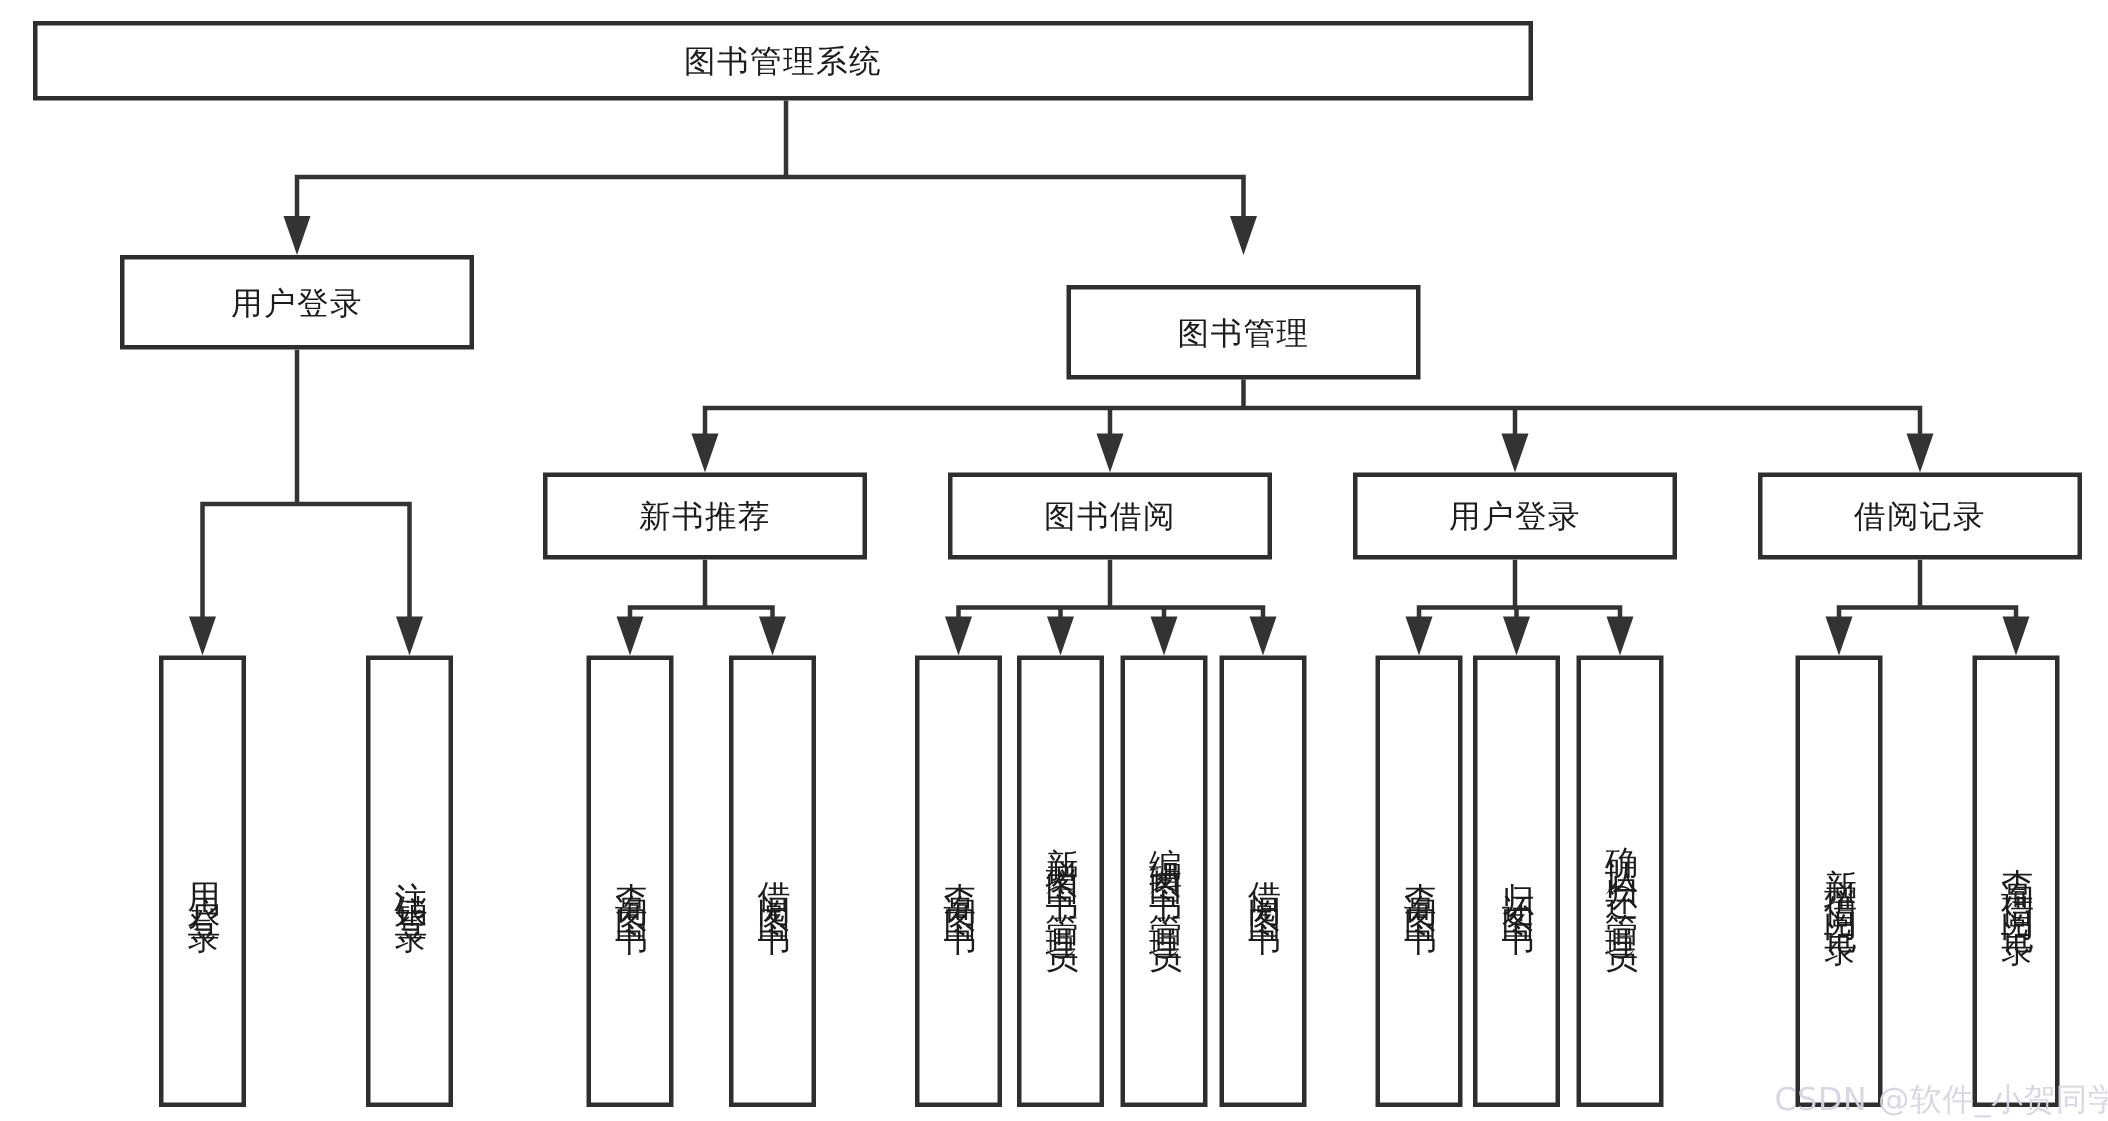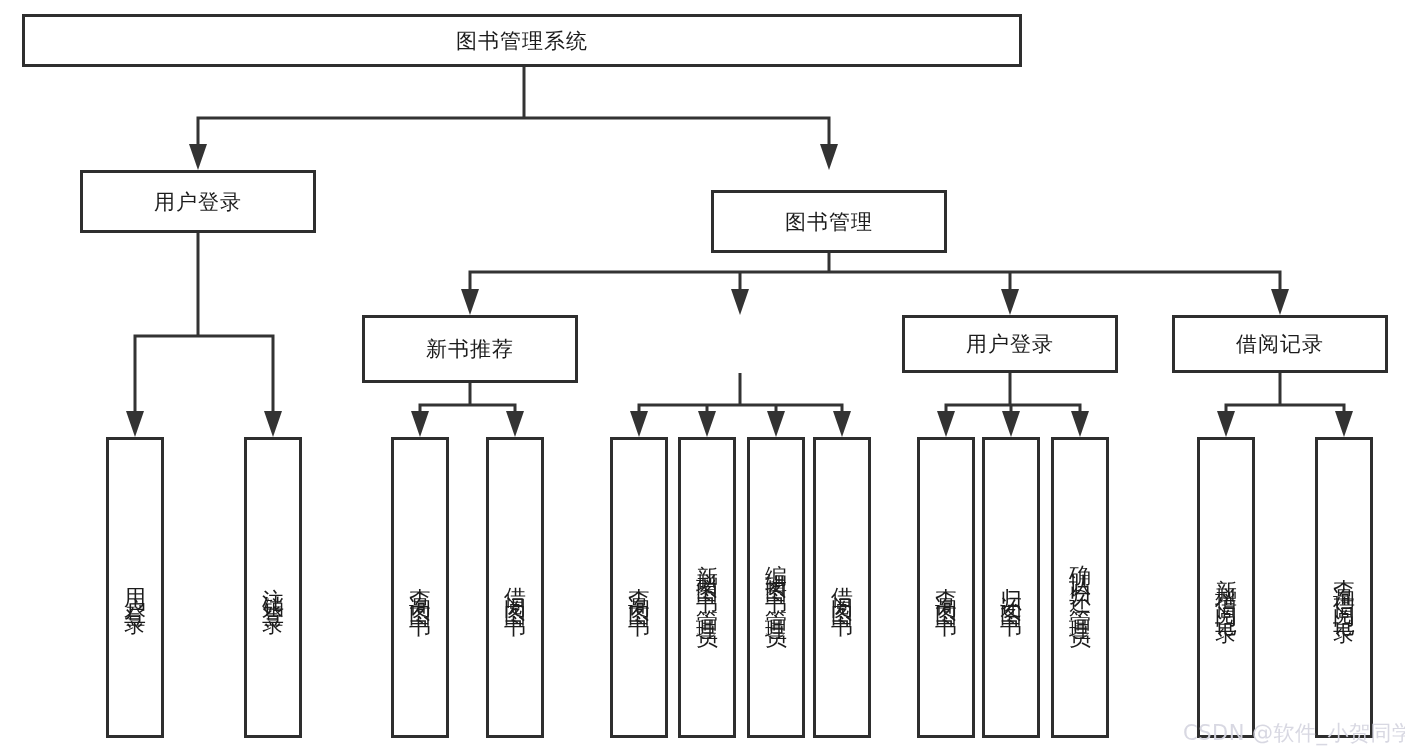--- a/index.html
+++ b/index.html
@@ -120,21 +120,22 @@
       <polygon points="1217,411 1235,411 1226,437"></polygon>
       <polygon points="1335,411 1353,411 1344,437"></polygon>
     </g>
   </svg>
 
   <div class="hbox" style="left:22px; top:14px; width:1000px; height:53px;">图书管理系统</div>
 
   <div class="hbox" style="left:80px; top:170px; width:236px; height:63px;">用户登录</div>
   <div class="hbox" style="left:711px; top:170px; width:236px; height:63px;margin-top:20px;">图书管理</div>
 
-  <div class="hbox" style="left:362px; top:315px; width:216px; height:68px;">新书推荐</div>
+  <div class="hbox" style="left:362px; top:315px; width:216px; height:58px;">新书推荐</div>
+  <div class="hbox" style="left:632px; top:315px; width:216px; height:58px;">图书借阅</div>
   <div class="hbox" style="left:902px; top:315px; width:216px; height:58px;">用户登录</div>
   <div class="hbox" style="left:1172px; top:315px; width:216px; height:58px;">借阅记录</div>
 
   <div class="vbox" style="left:106px; top:437px; width:58px; height:301px;">
     <span class="vlabel">用户登录</span>
   </div>
   <div class="vbox" style="left:244px; top:437px; width:58px; height:301px;">
     <span class="vlabel">注销登录</span>
   </div>
 

